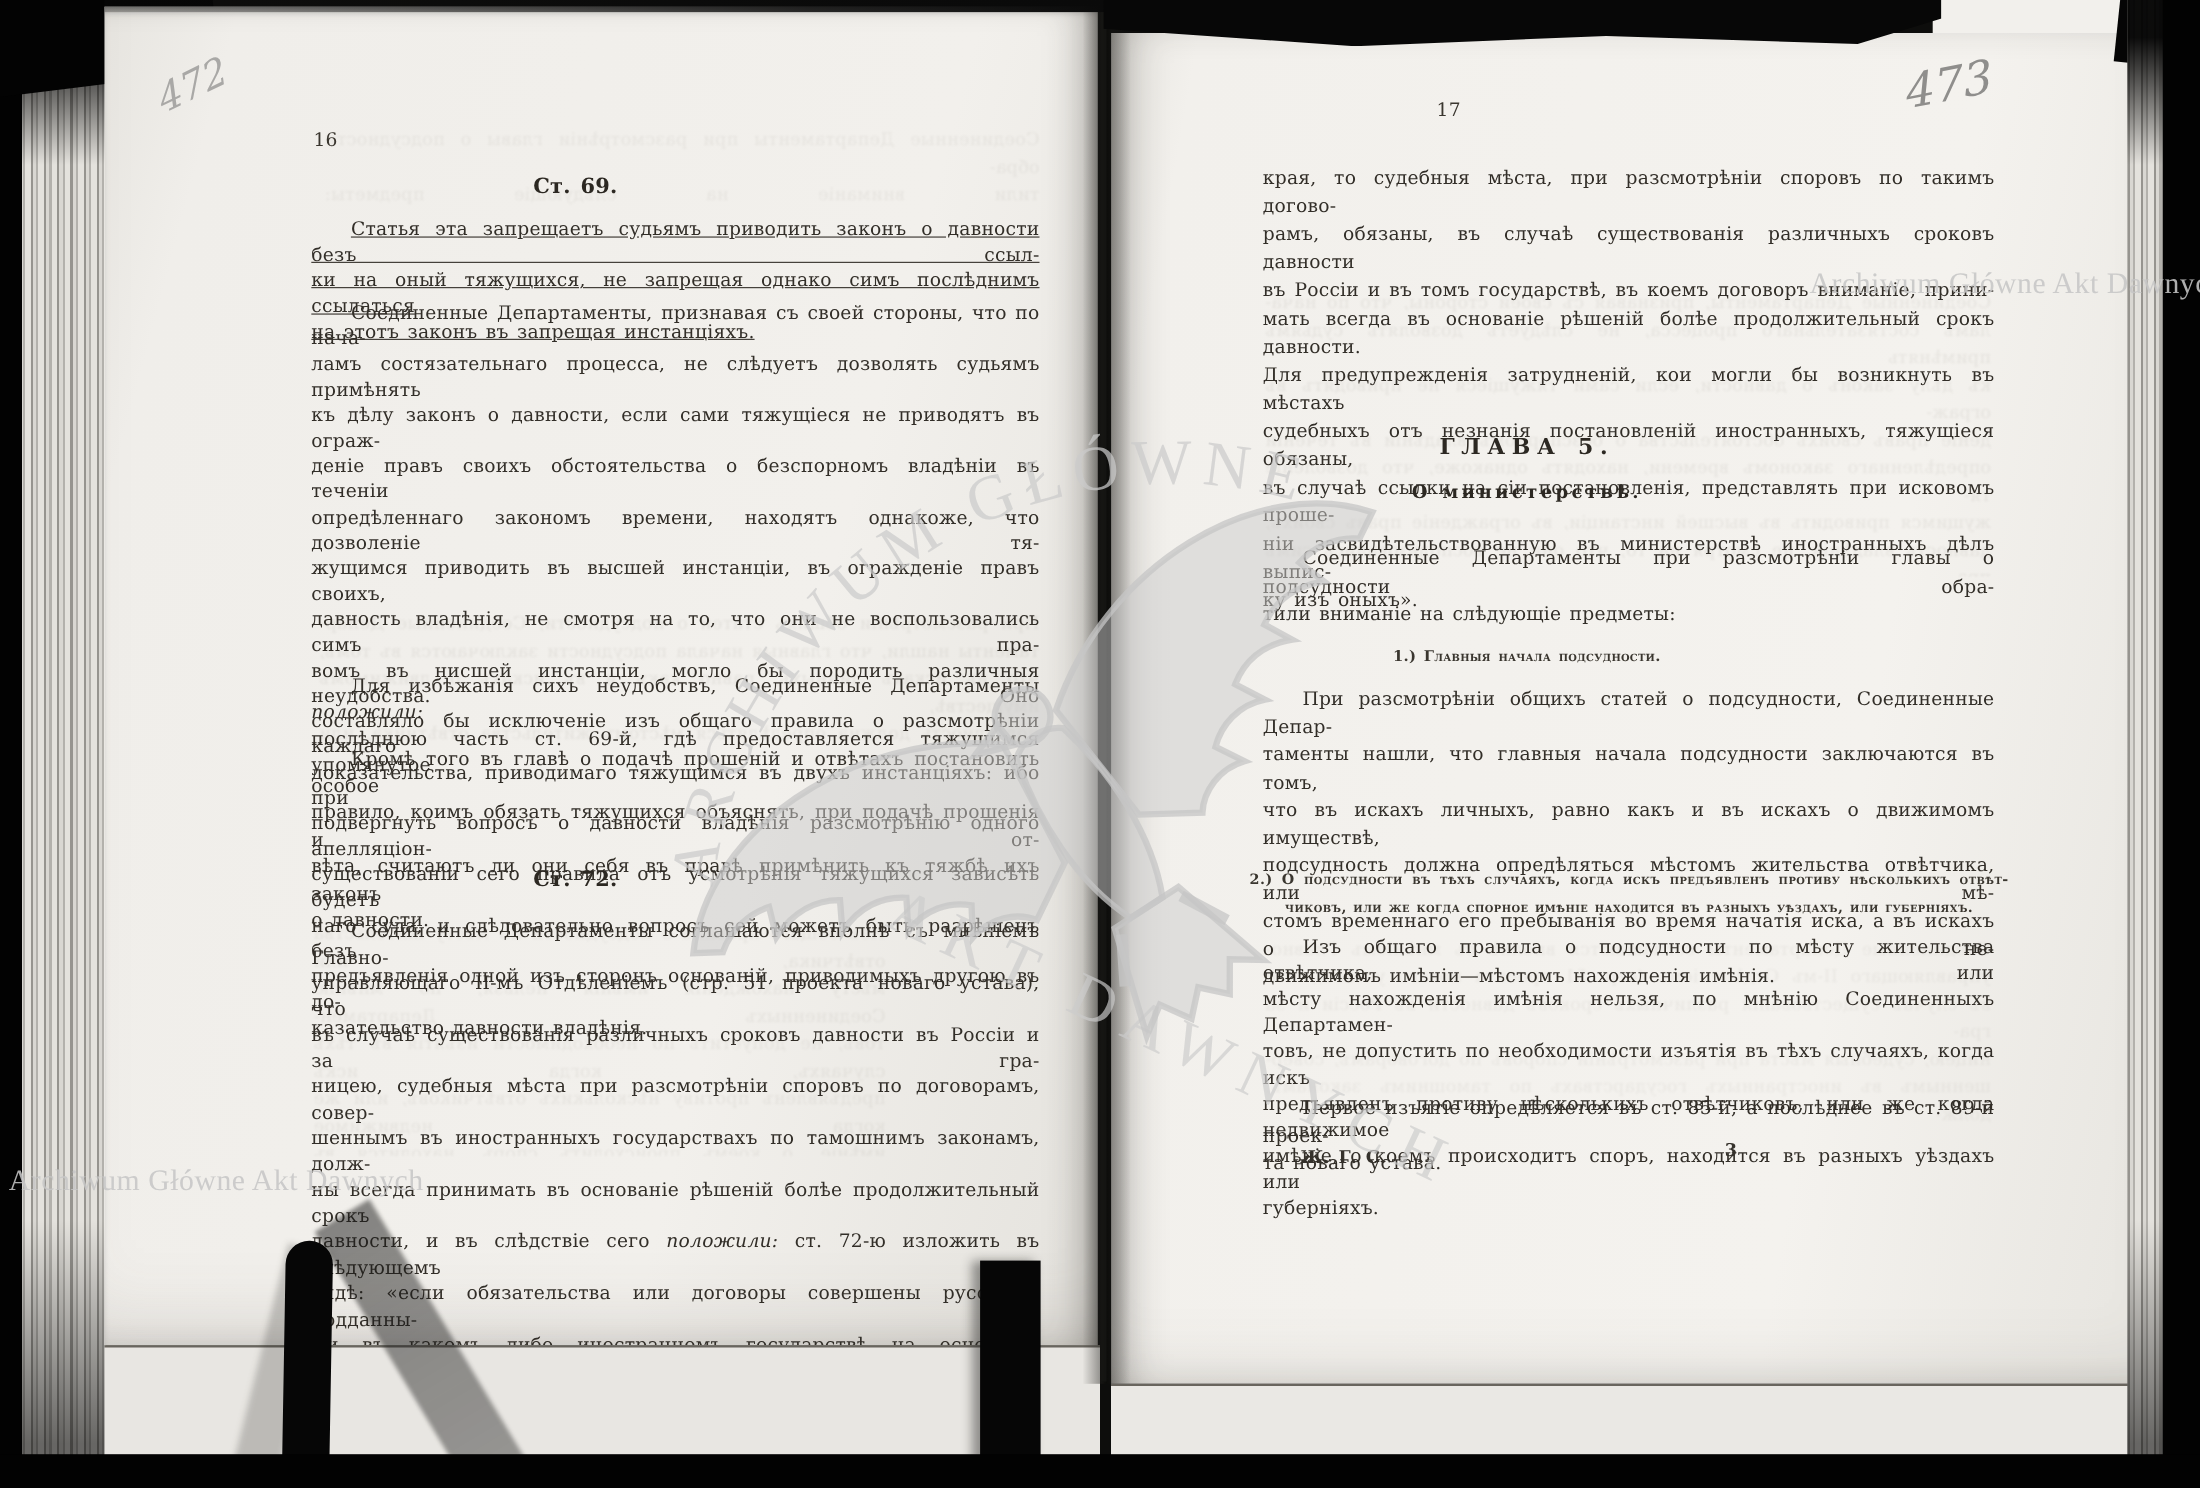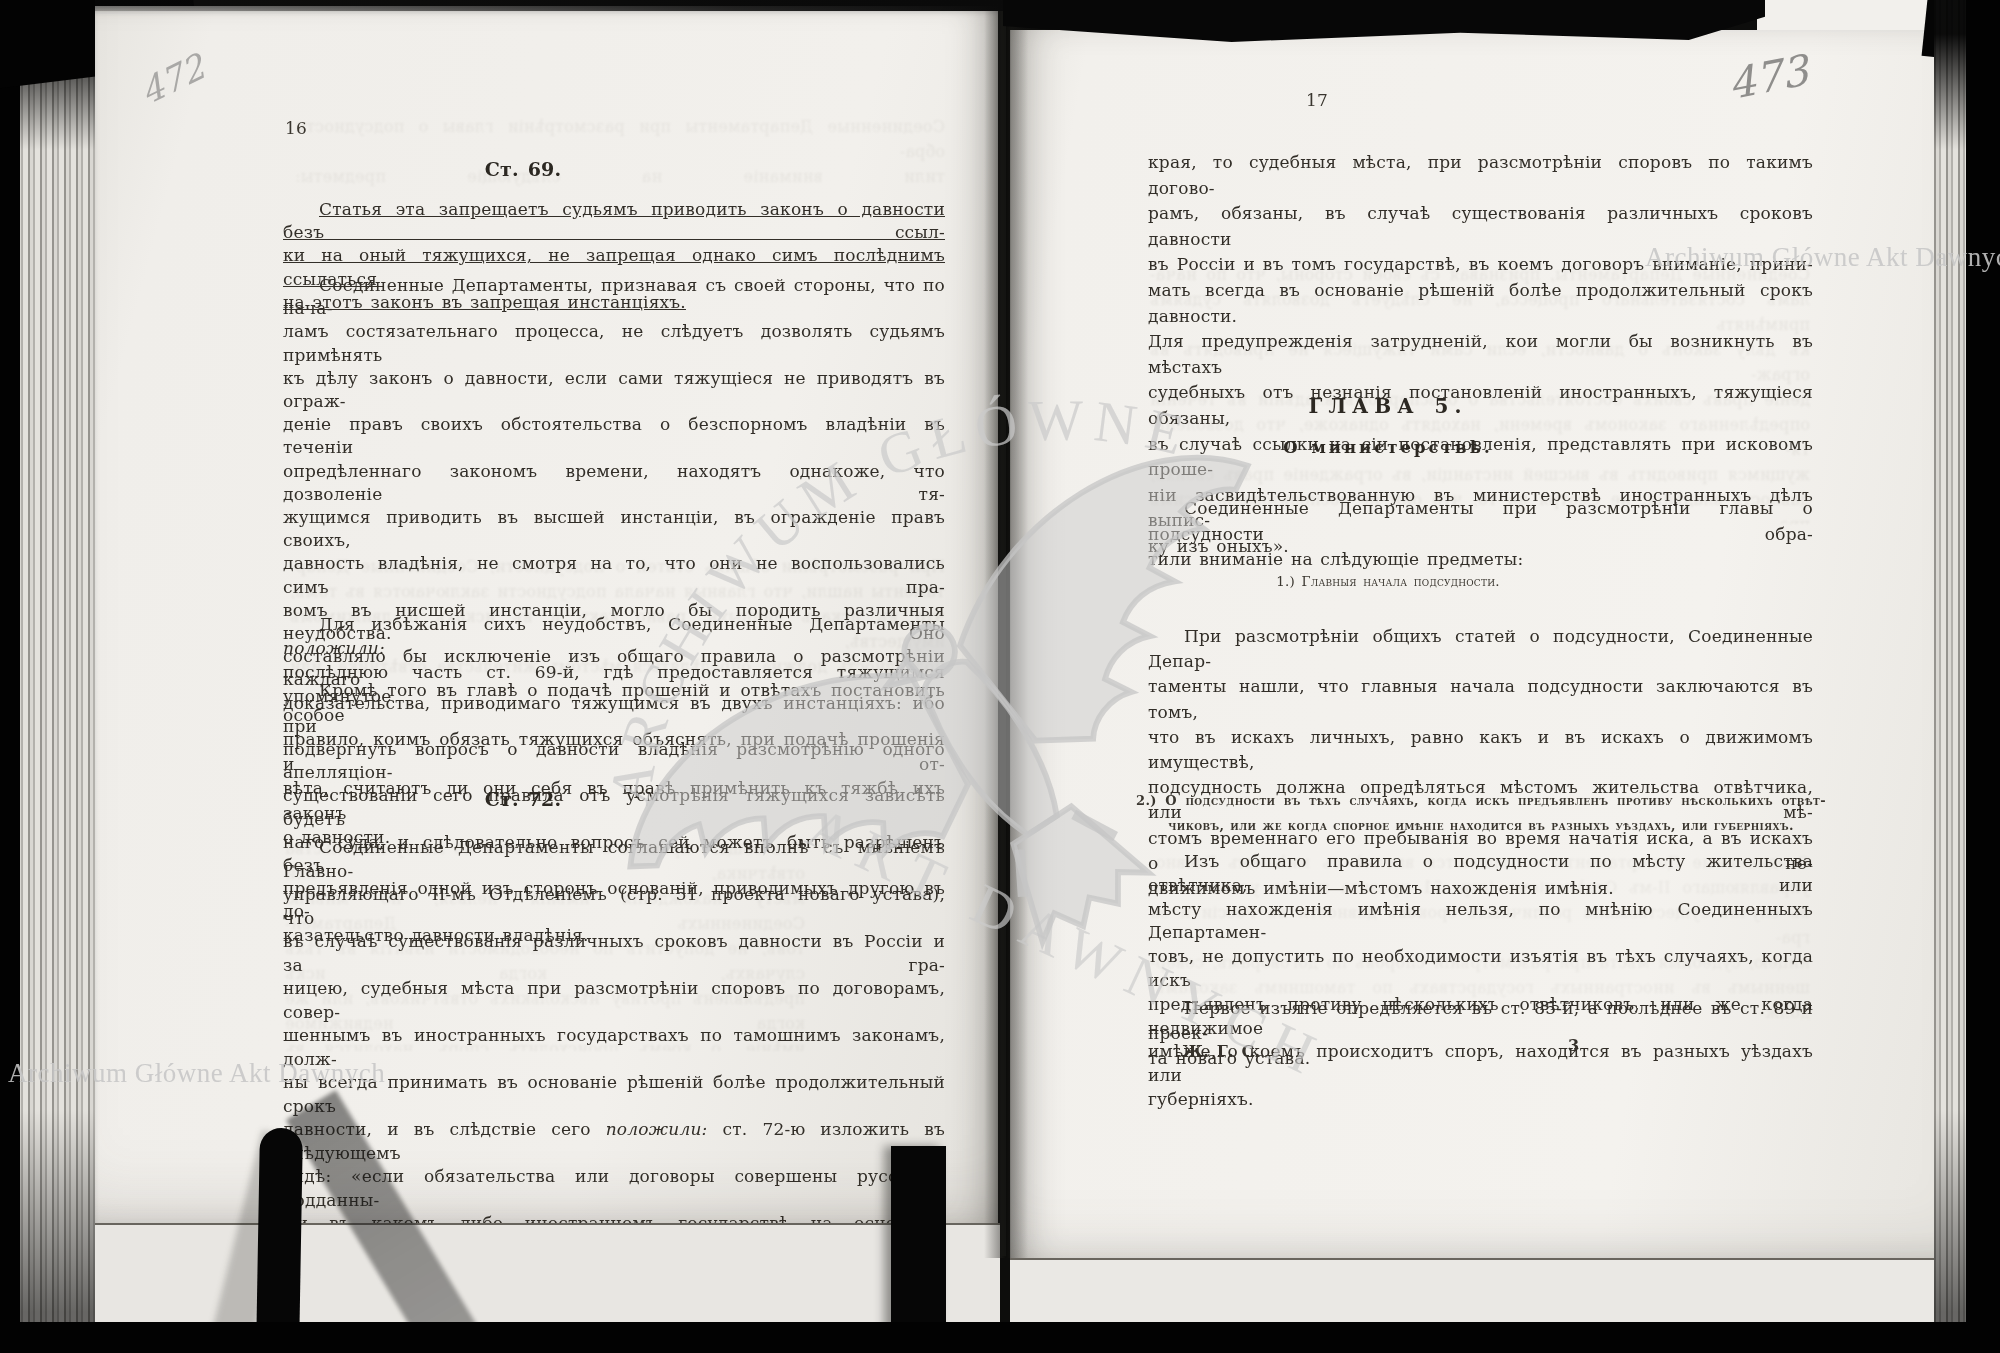--- a/index.html
+++ b/index.html
@@ -49,21 +49,21 @@
   .tline{text-align:justify;text-align-last:justify;}
   .para .tline:first-child{text-indent:36px;}
   .para.noindent .tline:first-child{text-indent:0;}
   .para .tline:last-child{text-align-last:left;}
   .para.cont .tline:last-child{text-align-last:justify;}
   .heading{position:absolute;font-weight:bold;text-align:center;color:#2c2822;}
   .pageno{position:absolute;font-size:17px;color:#3a362f;}
   .caps{font-variant:small-caps;font-weight:bold;font-size:13px;letter-spacing:.4px;word-spacing:1px;color:#3a362f;}
   .caps .tline:first-child{text-indent:0;}
   .caps .tline:last-child{text-align:right;text-align-last:center;}
-  .caps1{position:absolute;text-align:center;font-variant:small-caps;font-weight:normal;font-size:13.5px;color:#3a362f;}
+  .caps1{position:absolute;text-align:center;font-variant:small-caps;font-weight:bold;font-size:13.5px;color:#3a362f;margin-top:16px;}
   .footer-sig{position:absolute;font-size:16px;font-weight:bold;color:#35312b;}
 
   
   .bleed{position:absolute;overflow:hidden;transform:scaleX(-1);filter:blur(.8px);
          color:#6e685d;font-size:16px;line-height:25px;word-spacing:2px;}
   .bleed .tline{text-align:justify;text-align-last:justify;}
 
   
   .strap{background:#060606;}
   .strapA-stem{left:258px;top:1128px;width:43px;height:226px;border-radius:22px 22px 0 0;transform:rotate(1deg);}

